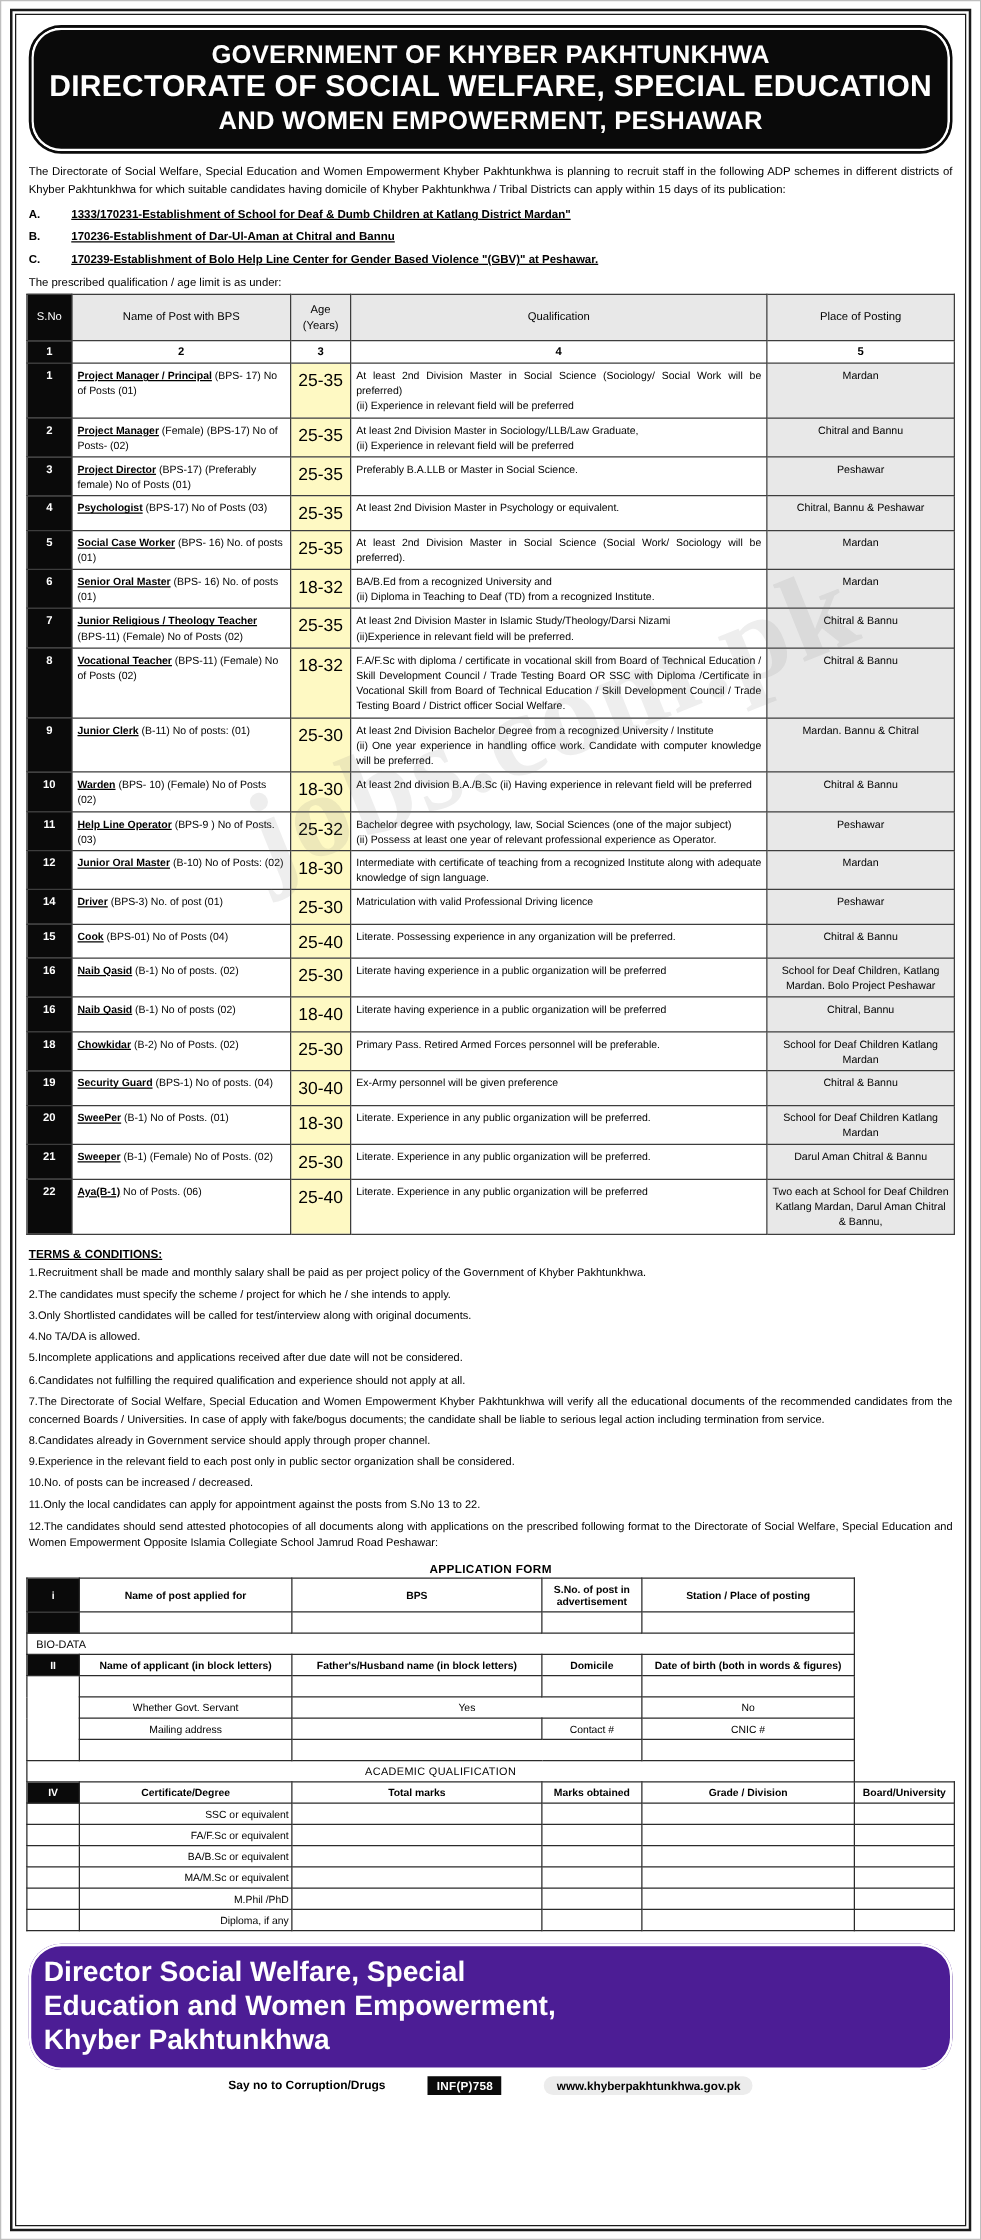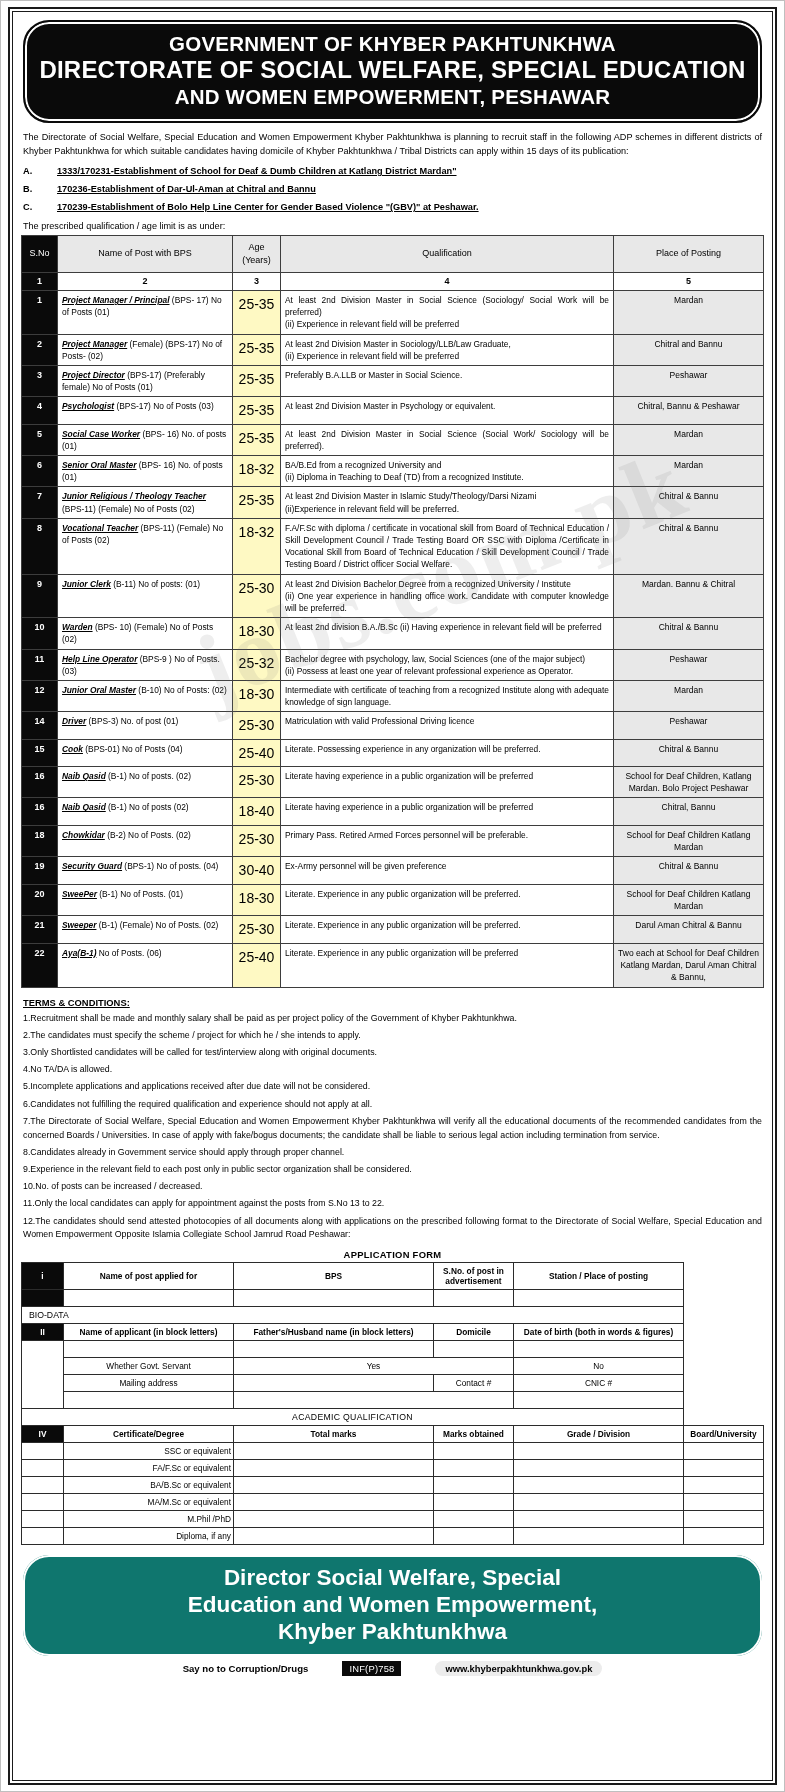--- a/index.html
+++ b/index.html
@@ -131,21 +131,20 @@
   td.qual { background: #fff; text-align: justify; }
   td.place {
     background: #e8e8e8;
     text-align: center;
     font-size: 8.5px;
     padding-top: 4px;
   }
   .post-title {
     font-weight: bold;
     text-decoration: underline;
-    font-style: italic;
   }
   .post-sub { font-weight: normal; }
 
   
   .terms-head {
     font-size: 9.4px;
     font-weight: bold;
     text-decoration: underline;
     margin: 9px 2px 4px 2px;
   }
@@ -219,24 +218,23 @@
   .dots {
     border-bottom: 1px dotted #555;
     height: 9px;
     margin-left: 2px;
   }
   .dots.full { flex: 1 1 auto; }
   .dots.half { width: 295px; flex: none; }
 
   
   .footer-banner {
-    background: #0f766e;
+    background: #4c1d95;
     color: #fff;
     border-radius: 26px;
-    text-align: center;
     padding: 9px 12px 11px 12px;
     margin: 10px 2px 5px 2px;
     box-shadow: 0 0 0 2px #ffffff inset;
   }
   .footer-banner .fline {
     font-weight: bold;
     font-size: 22.5px;
     line-height: 1.2;
     white-space: nowrap;
   }
@@ -247,21 +245,21 @@
     gap: 34px;
     font-size: 9.6px;
     font-weight: bold;
     margin: 3px 2px 3px 2px;
   }
   .inf-code {
     background: #0a0a0a;
     color: #fff;
     padding: 2px 7px;
     font-size: 9.4px;
-    font-weight: normal;
+    font-weight: bold;
     letter-spacing: 0.2px;
   }
   .site-pill {
     background: #ececec;
     border-radius: 9px;
     padding: 2px 10px;
     font-size: 9.4px;
     font-weight: bold;
   }
 

